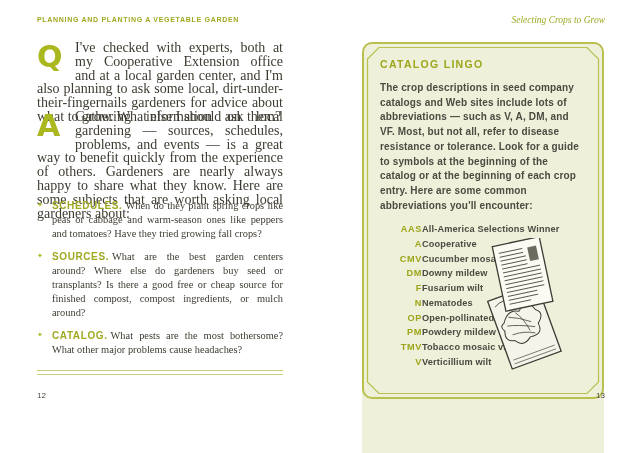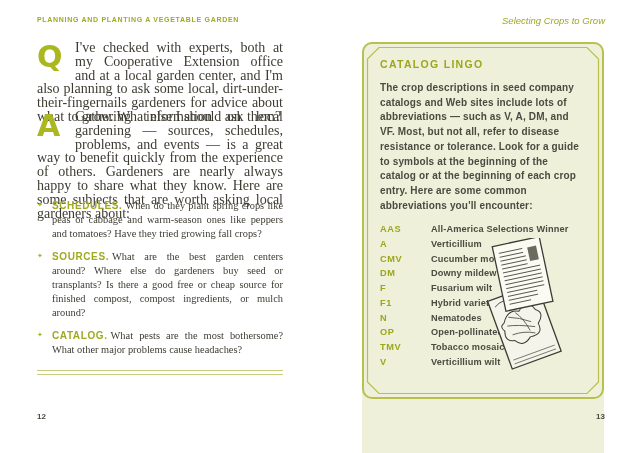--- a/index.html
+++ b/index.html
@@ -40,51 +40,51 @@
   }
   .bullet-term{
     font-family:"Liberation Sans", sans-serif;font-weight:bold;font-size:10px;
     letter-spacing:0.6px;color:#a0a922;margin-right:3px;
   }
   .rule-double{
     position:absolute;top:370px;left:0;width:246px;height:3px;
     border-top:1px solid #c9ce7e;border-bottom:1px solid #c9ce7e;
   }
   .page-number{
-    position:absolute;top:412px;
-    font-family:"Liberation Sans", sans-serif;font-weight:bold;font-size:8px;color:#4a4a40;
+    position:absolute;top:391px;
+    font-family:"Liberation Sans", sans-serif;font-weight:normal;font-size:8px;color:#4a4a40;
   }
   .pn-left{left:0;}
   .pn-right{right:0;margin-left:16px;}
   
   .right-page{position:absolute;left:320px;top:0;width:285px;height:453px;}
   .running-head-right{
     position:absolute;top:15px;right:0;
-    font-family:Liberation Sans, sans-serif;font-style:italic;font-size:9.5px;
+    font-family:Liberation Serif, serif;font-style:italic;font-size:9.5px;
     color:#a0a922;
   }
   .catalog-box{
     position:absolute;left:42px;top:42px;width:242px;height:431px;
     background:#eef0da;border-radius:10px;box-sizing:border-box;
   }
   .box-frame{position:absolute;left:0;top:0;width:242px;height:357px;pointer-events:none;}
   .box-content{position:relative;padding:16px 18px 0 18px;}
   .box-title{
     margin:0 0 11px 0;font-family:"Liberation Sans", sans-serif;font-weight:bold;
     font-size:10.5px;letter-spacing:1.3px;color:#9da61a;
   }
   .box-intro{
     margin:0;font-family:Liberation Sans, sans-serif;font-weight:bold;
     font-size:10px;line-height:14.7px;letter-spacing:0.15px;color:#4b4b41;
   }
   .abbr-list{margin-top:9px;display:flex;flex-direction:column;}
   .abbr-row{display:flex;font-family:"Liberation Sans", sans-serif;font-weight:bold;
     font-size:9.2px;line-height:14.7px;}
-  .abbr-key{width:42px;color:#9da61a;letter-spacing:0.6px;flex:none;}
-  .abbr-meaning{margin-left:9px;color:#4b4b41;letter-spacing:0.15px;}
+  .abbr-key{width:42px;text-align:right;color:#9da61a;letter-spacing:0.6px;flex:none;}
+  .abbr-meaning{color:#4b4b41;letter-spacing:0.15px;}
   .packet-illustration{position:absolute;left:108px;top:196px;width:104px;height:140px;}
 </style>
 </head>
 <body>
 
 <div class="left-page">
 
   <div class="running-head-left">PLANNING AND PLANTING A VEGETABLE GARDEN</div>
 
   <div class="qa-block q-block">
@@ -129,45 +129,45 @@
       <h2 class="box-title">CATALOG LINGO</h2>
       <p class="box-intro">The crop descriptions in seed company catalogs and Web sites include lots of abbreviations — such as V, A, DM, and VF. Most, but not all, refer to disease resistance or tolerance. Look for a guide to symbols at the beginning of the catalog or at the beginning of each crop entry. Here are some common abbreviations you'll encounter:</p>
 
       <div class="abbr-list">
         <div class="abbr-row">
           <span class="abbr-key">AAS</span>
           <span class="abbr-meaning">All-America Selections Winner</span>
         </div>
         <div class="abbr-row">
           <span class="abbr-key">A</span>
-          <span class="abbr-meaning">Verticillium</span>
+          <span class="abbr-meaning">Cooperative</span>
         </div>
         <div class="abbr-row">
           <span class="abbr-key">CMV</span>
           <span class="abbr-meaning">Cucumber mosaic virus</span>
         </div>
         <div class="abbr-row">
           <span class="abbr-key">DM</span>
           <span class="abbr-meaning">Downy mildew</span>
         </div>
         <div class="abbr-row">
           <span class="abbr-key">F</span>
           <span class="abbr-meaning">Fusarium wilt</span>
         </div>
         <div class="abbr-row">
-          <span class="abbr-key">F1</span>
-          <span class="abbr-meaning">Hybrid variety</span>
-        </div>
-        <div class="abbr-row">
           <span class="abbr-key">N</span>
           <span class="abbr-meaning">Nematodes</span>
         </div>
         <div class="abbr-row">
           <span class="abbr-key">OP</span>
           <span class="abbr-meaning">Open-pollinated</span>
+        </div>
+        <div class="abbr-row">
+          <span class="abbr-key">PM</span>
+          <span class="abbr-meaning">Powdery mildew</span>
         </div>
         <div class="abbr-row">
           <span class="abbr-key">TMV</span>
           <span class="abbr-meaning">Tobacco mosaic virus</span>
         </div>
         <div class="abbr-row">
           <span class="abbr-key">V</span>
           <span class="abbr-meaning">Verticillium wilt</span>
         </div>
       </div>

